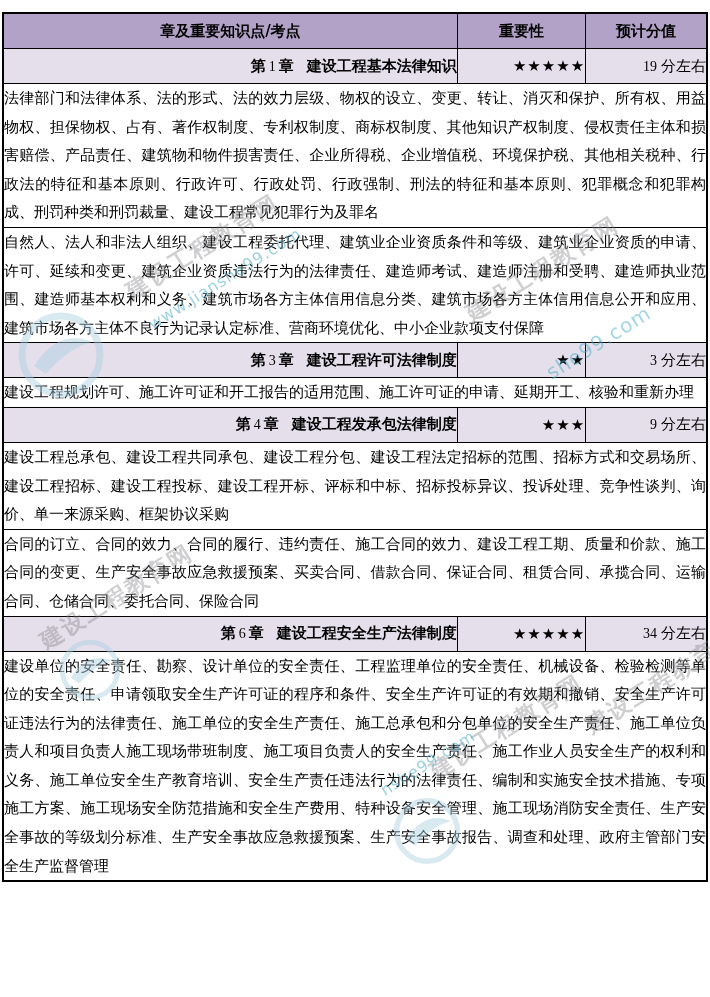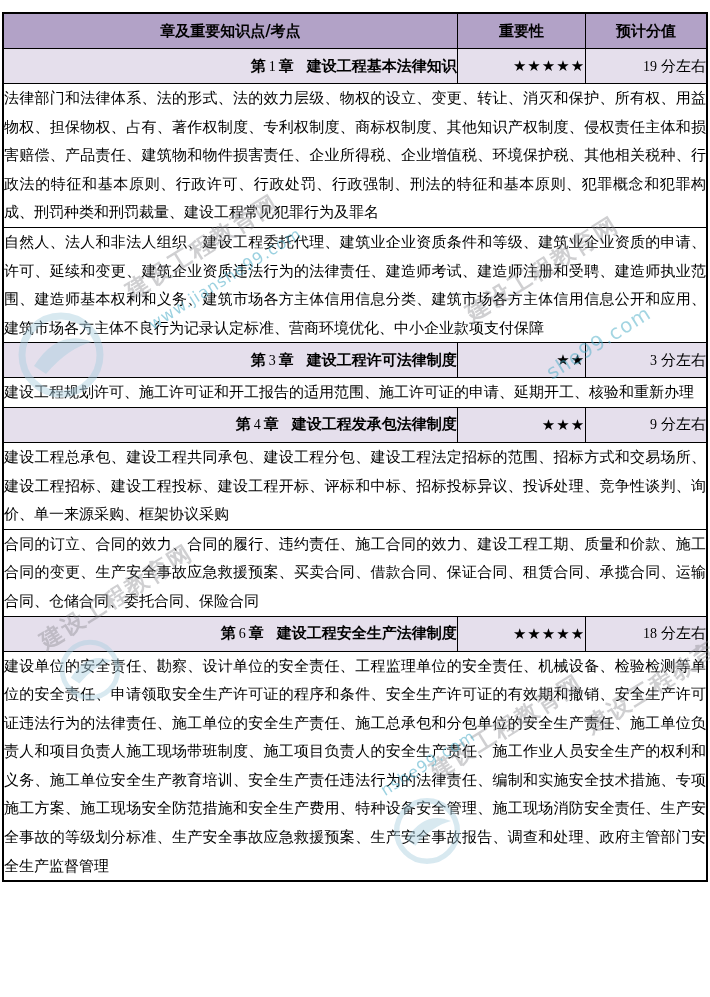--- a/index.html
+++ b/index.html
@@ -157,21 +157,21 @@
     <tr>
       <td class="content-cell" colspan="3">合同的订立、合同的效力、合同的履行、违约责任、施工合同的效力、建设工程工期、质量和价款、施工合同的变更、生产安全事故应急救援预案、买卖合同、借款合同、保证合同、租赁合同、承揽合同、运输合同、仓储合同、委托合同、保险合同</td>
     </tr>
 
     <tr class="chapter-row">
       <td class="ch-cell">
         <span>第</span><span class="num">6</span><span>章</span><span class="ch-title">建设工程安全生产法律制度</span>
       </td>
       <td class="stars-cell">★★★★★</td>
       <td class="score-cell">
-        <span class="score-num">18</span><span>分左右</span>
+        <span class="score-num">34</span><span>分左右</span>
       </td>
     </tr>
     <tr>
       <td class="content-cell" colspan="3">建设单位的安全责任、勘察、设计单位的安全责任、工程监理单位的安全责任、机械设备、检验检测等单位的安全责任、申请领取安全生产许可证的程序和条件、安全生产许可证的有效期和撤销、安全生产许可证违法行为的法律责任、施工单位的安全生产责任、施工总承包和分包单位的安全生产责任、施工单位负责人和项目负责人施工现场带班制度、施工项目负责人的安全生产责任、施工作业人员安全生产的权利和义务、施工单位安全生产教育培训、安全生产责任违法行为的法律责任、编制和实施安全技术措施、专项施工方案、施工现场安全防范措施和安全生产费用、特种设备安全管理、施工现场消防安全责任、生产安全事故的等级划分标准、生产安全事故应急救援预案、生产安全事故报告、调查和处理、政府主管部门安全生产监督管理</td>
     </tr>
 
 
   </tbody>
     </table>
 </div>

